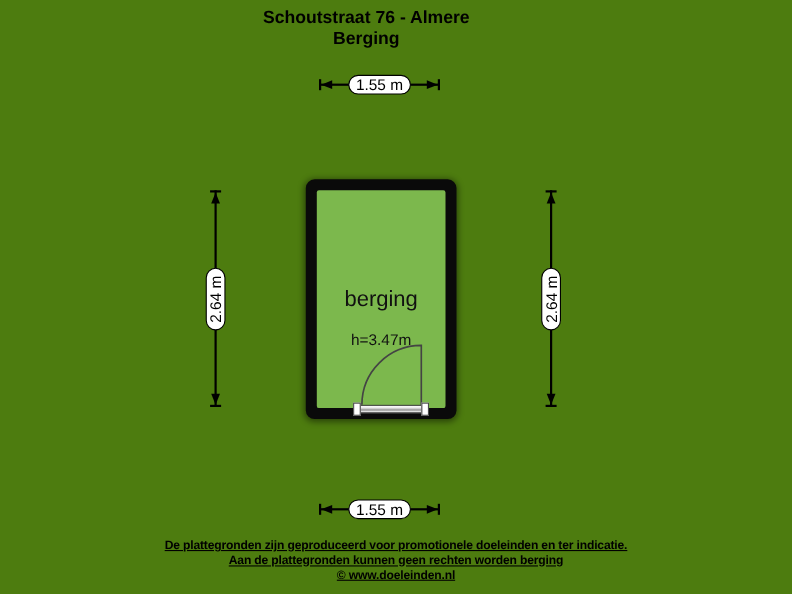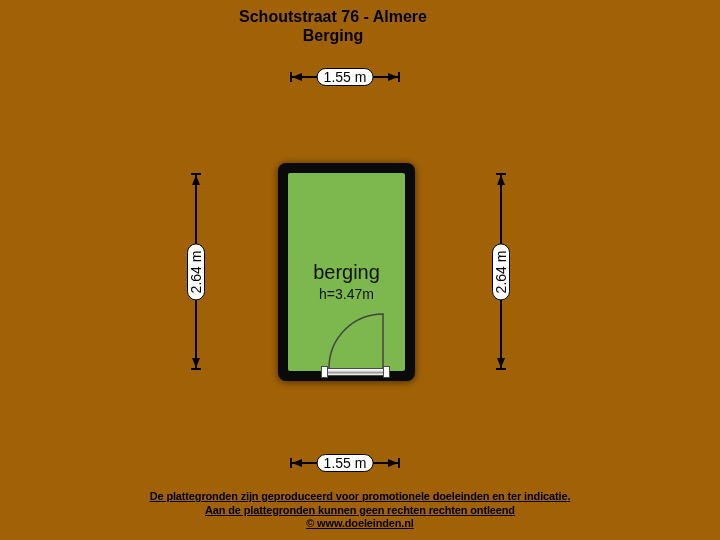--- a/index.html
+++ b/index.html
@@ -1,33 +1,33 @@
 <!DOCTYPE html>
 <html><head>
 <meta charset="utf-8">
 <style>
   * { margin:0; padding:0; box-sizing:border-box; }
   html,body { background:#ffffff; }
   body { font-family:"Liberation Sans", sans-serif; color:#000; }
-  #canvas { position:relative; width:720px; height:540px; background:#a16207; overflow:hidden; }
+  #canvas { position:relative; width:720px; height:540px; background:#4d7c0f; overflow:hidden; }
 
   
   .plan-title { position:absolute; top:7px; left:333px; transform:translateX(-50%);
                 text-align:center; font-weight:bold; font-size:16px; line-height:19px;
                 white-space:nowrap; color:#000; }
 
   
   .room { position:absolute; left:278px; top:163px; width:137px; height:218px;
           background:#0a0a0a; border-radius:8px;
           box-shadow:0 1px 6px 1px rgba(0,0,0,0.45); }
   .room-floor { position:absolute; left:10px; top:10px; right:10px; bottom:10px;
                 border-radius:2px; background:#7CB84D; }
   .room-label { position:absolute; left:0; right:0; top:88px; text-align:center; color:#111; }
   .room-name { font-size:20px; line-height:22px; }
-  .room-h { font-size:14px; line-height:16px; margin-top:3px; }
+  .room-h { font-size:14px; line-height:16px; margin-top:18px; }
 
   .door-svg { position:absolute; left:0; top:0; width:137px; height:218px; }
 
   .threshold { position:absolute; left:321px; top:366px; width:69px; height:12px; }
   .threshold .post { position:absolute; top:0; width:7px; height:12px; background:#fff;
                      border:1px solid #4a4a4a; }
   .threshold .post.left { left:0; } .threshold .post.right { right:0; }
   .threshold .rail { position:absolute; left:6px; right:6px; top:2px; height:8px;
                      border:1px solid #4a4a4a;
                      background:linear-gradient(180deg,#fdfdfd 0%,#e9e9e9 28%,#b5b5b5 50%,#909090 62%,#dcdcdc 82%,#f5f5f5 100%); }
@@ -120,17 +120,17 @@
     <div class="line-h"></div>
     <div class="tick-h l"></div>
     <div class="tick-h r"></div>
     <div class="arr left"></div>
     <div class="arr right"></div>
     <div class="dlabel">1.55 m</div>
   </div>
 
   <div class="footer">
     <div>De plattegronden zijn geproduceerd voor promotionele doeleinden en ter indicatie.</div>
-    <div>Aan de plattegronden kunnen geen rechten rechten ontleend</div>
+    <div>Aan de plattegronden kunnen geen rechten worden berging</div>
     <div>© www.doeleinden.nl</div>
   </div>
 
 </div>
 
 </body></html>

